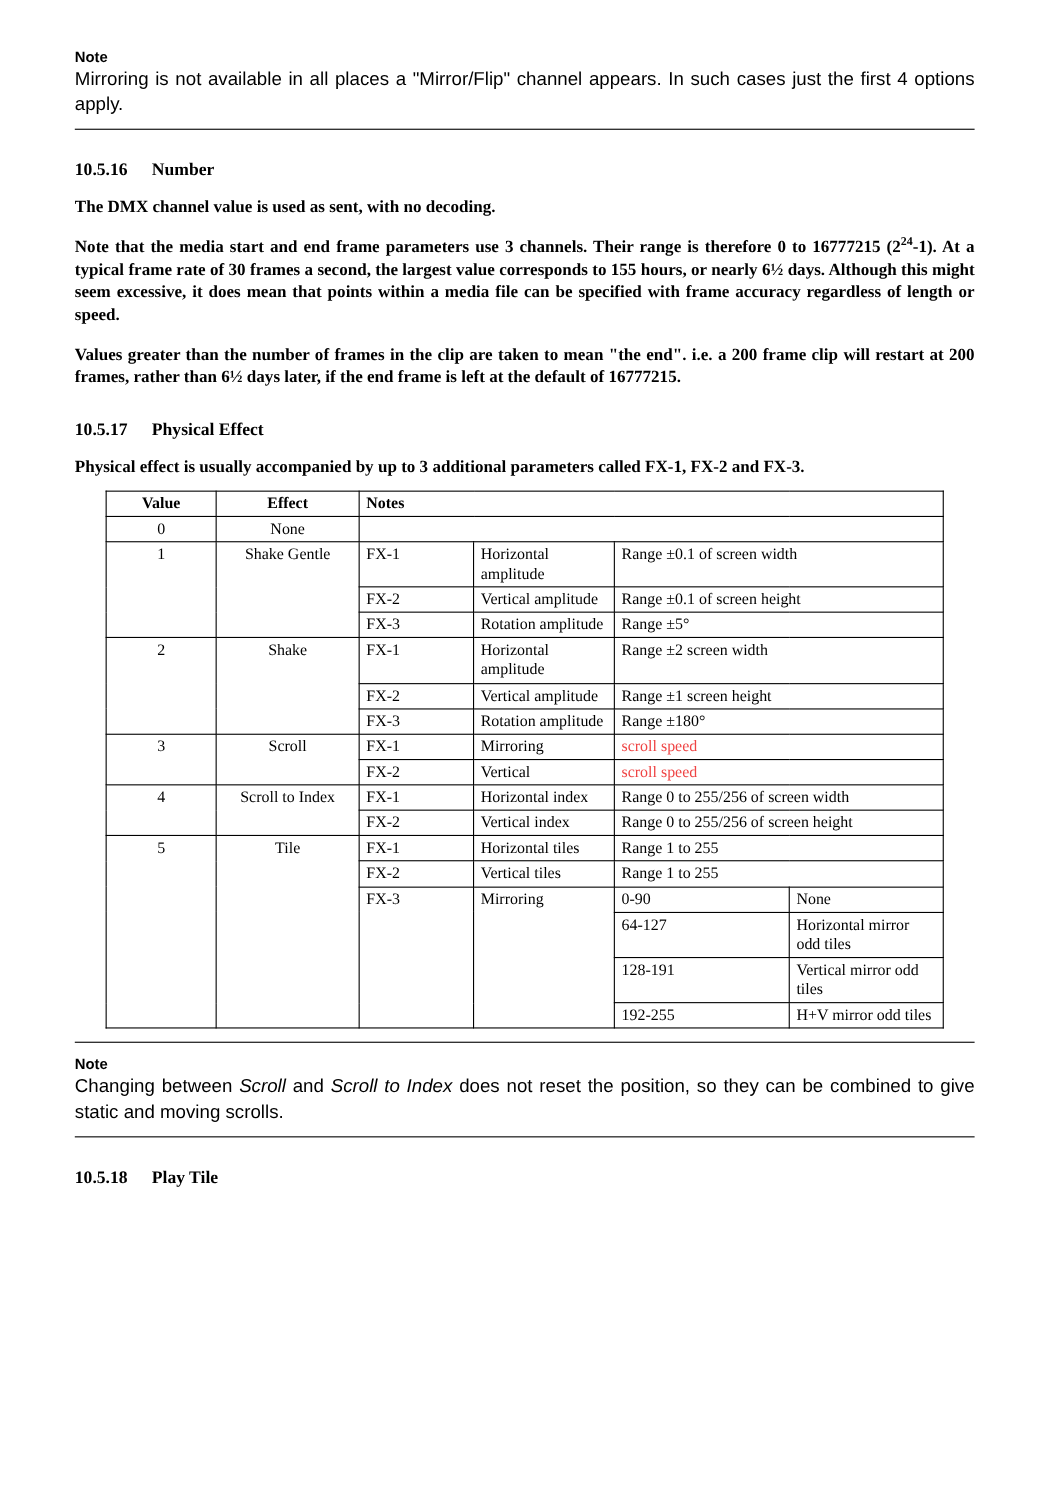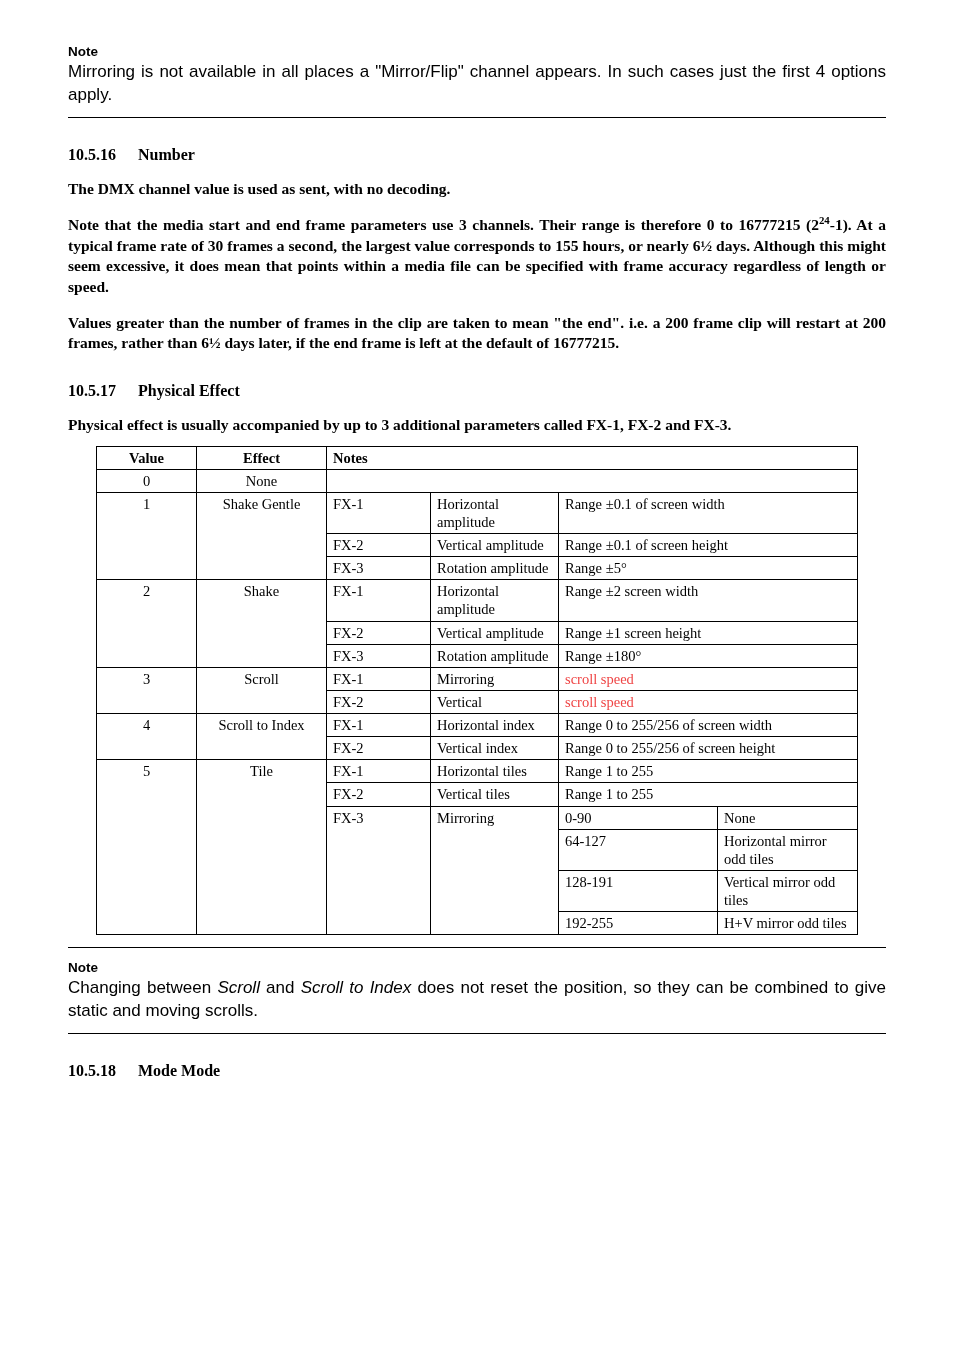--- a/index.html
+++ b/index.html
@@ -230,16 +230,16 @@
 
   <div class="note-block">
     <div class="note-label">Note</div>
     <div class="note-body">
       <span>Changing between </span><i>Scroll</i><span> and </span><i>Scroll to Index</i><span> does not reset the position, so they can be combined to give static and moving scrolls.</span>
     </div>
   </div>
 
   <div class="h2">
     <span class="secno">10.5.18</span>
-    <span>Mode Mode</span>
+    <span>Play Tile</span>
   </div>
 
 </div>
 
 </body></html>

